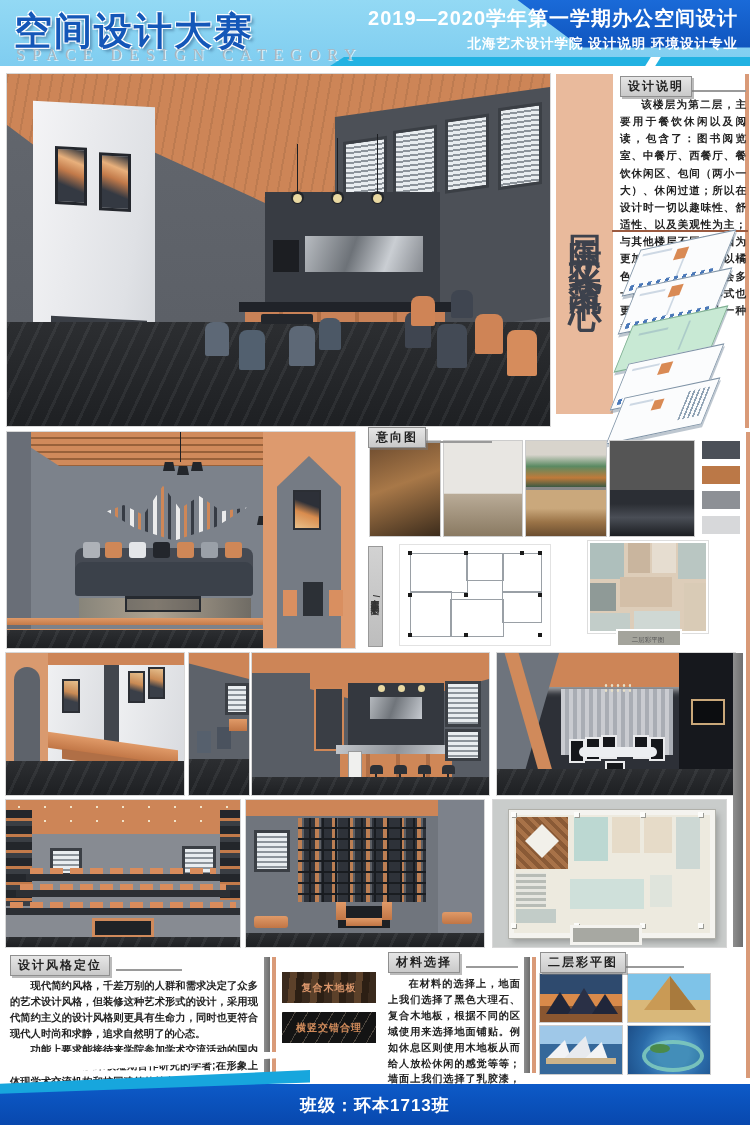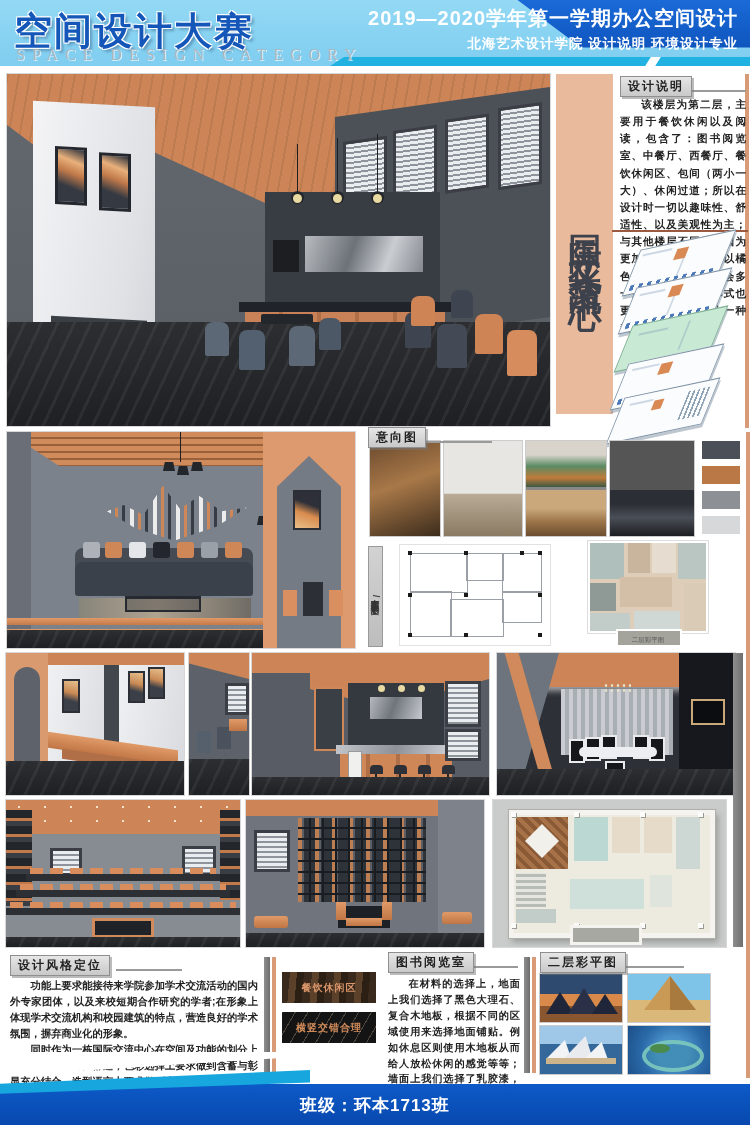--- a/index.html
+++ b/index.html
@@ -474,37 +474,38 @@
         <div class="pdot" style="left:184px;top:108px;"></div>
     </div>
     <div class="rm abs" style="left:80px;top:128px;width:66px;height:14px;background:#a7a8a2;box-shadow:0 0 0 3px #f4f3ef;"></div>
   </div>
   <div id="grille-gray" class="abs"></div>
   <div id="grille-salmon" class="abs"></div>
 
   <div class="sec-label" style="left:10px;top:955px;">设计风格定位</div>
   <div class="label-line" style="left:116px;top:969px;width:66px;"></div>
   <div class="body-txt" style="left:10px;top:978px;width:248px;">
+    <p>现代简约风格，千差万别的人群和需求决定了众多的艺术设计风格，但装修这种艺术形式的设计，采用现代简约主义的设计风格则更具有生命力，同时也更符合现代人时尚和求静，追求自然明了的心态。</p>
     <p>功能上要求能接待来学院参加学术交流活动的国内外专家团体，以及来校短期合作研究的学者;在形象上体现学术交流机构和校园建筑的特点，营造良好的学术氛围，摒弃商业化的形象。</p>
     <p>同时作为一栋国际交流中心在空间及功能的划分上要求做到松紧对比舒适，色彩选择上要求做到含蓄与彰显充分结合，造型语言上要求做到大小得当、横竖交错合理。</p>
   </div>
 
   <div class="divider-g" style="left:264px;top:957px;height:116px;"></div>
   <div class="divider-s" style="left:272px;top:957px;height:116px;"></div>
 
   <div class="mat-swatch" id="mat-wood" style="top:972px;">
-    <span>餐饮休闲区</span>
+    <span>复合木地板</span>
   </div>
   <div class="mat-swatch" id="mat-marble" style="top:1012px;">
     <span>横竖交错合理</span>
   </div>
   <div class="mat-swatch" id="mat-paint" style="top:1052px;margin-top:48px;">
     <span>乳胶漆</span>
   </div>
-  <div class="sec-label" style="left:388px;top:952px;">图书阅览室</div>
+  <div class="sec-label" style="left:388px;top:952px;">材料选择</div>
   <div class="label-line" style="left:466px;top:966px;width:52px;"></div>
   <div class="body-txt" style="left:388px;top:976px;width:132px;font-size:10.2px;">
     <p>在材料的选择上，地面上我们选择了黑色大理石、复合木地板，根据不同的区域使用来选择地面铺贴。例如休息区则使用木地板从而给人放松休闲的感觉等等；墙面上我们选择了乳胶漆，根据不同区域使用不同颜色的乳胶漆，用于区分空间以及简单的装饰作用。</p>
   </div>
 
   <div class="divider-g" style="left:524px;top:957px;height:116px;"></div>
   <div class="divider-s" style="left:532px;top:957px;height:116px;"></div>
 
   <div class="sec-label" style="left:540px;top:952px;">二层彩平图</div>
   <div class="label-line" style="left:618px;top:966px;width:66px;"></div>

